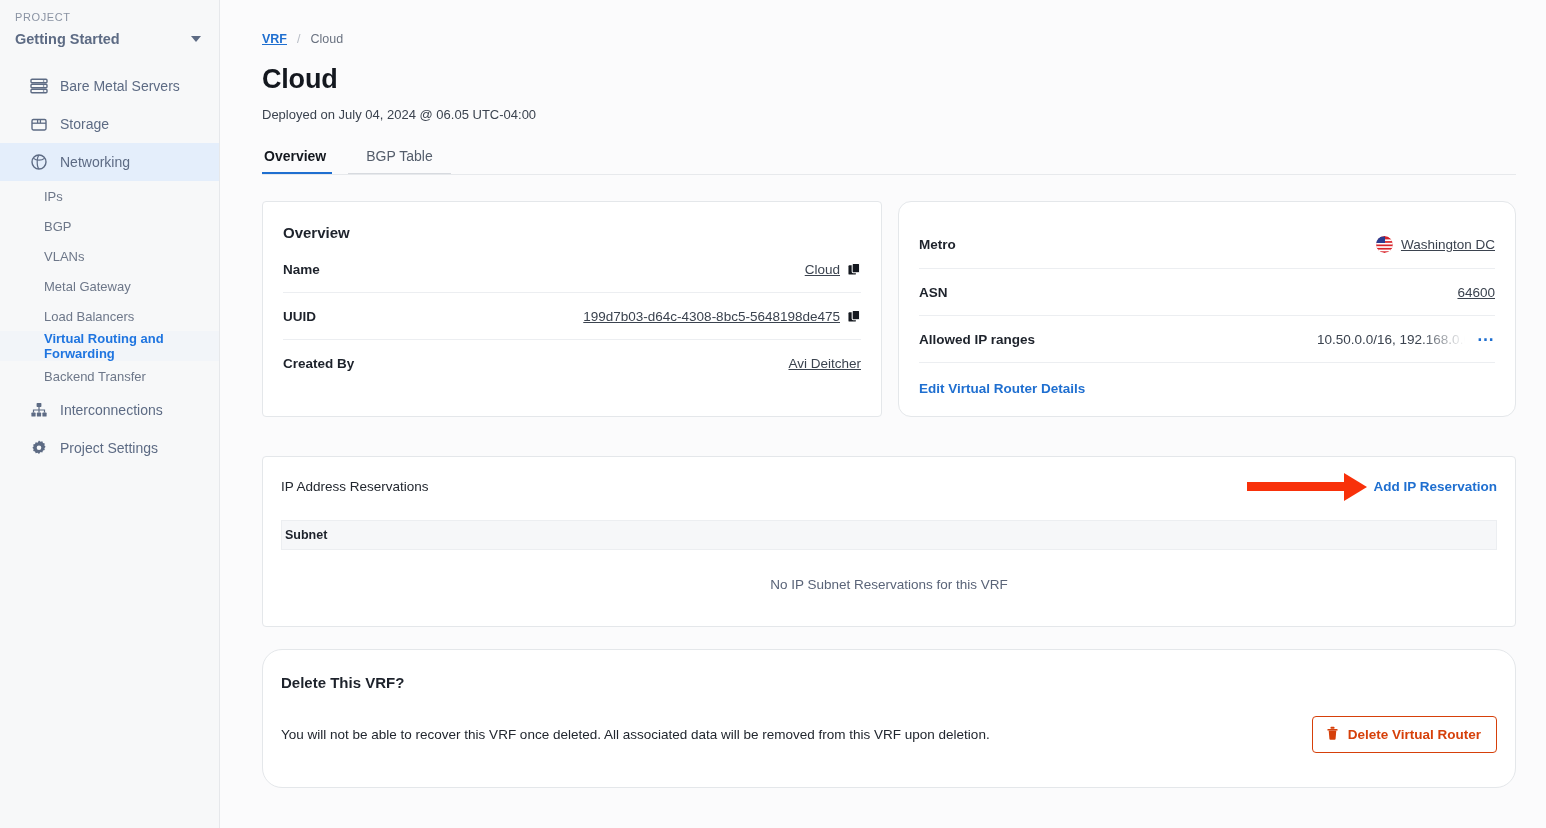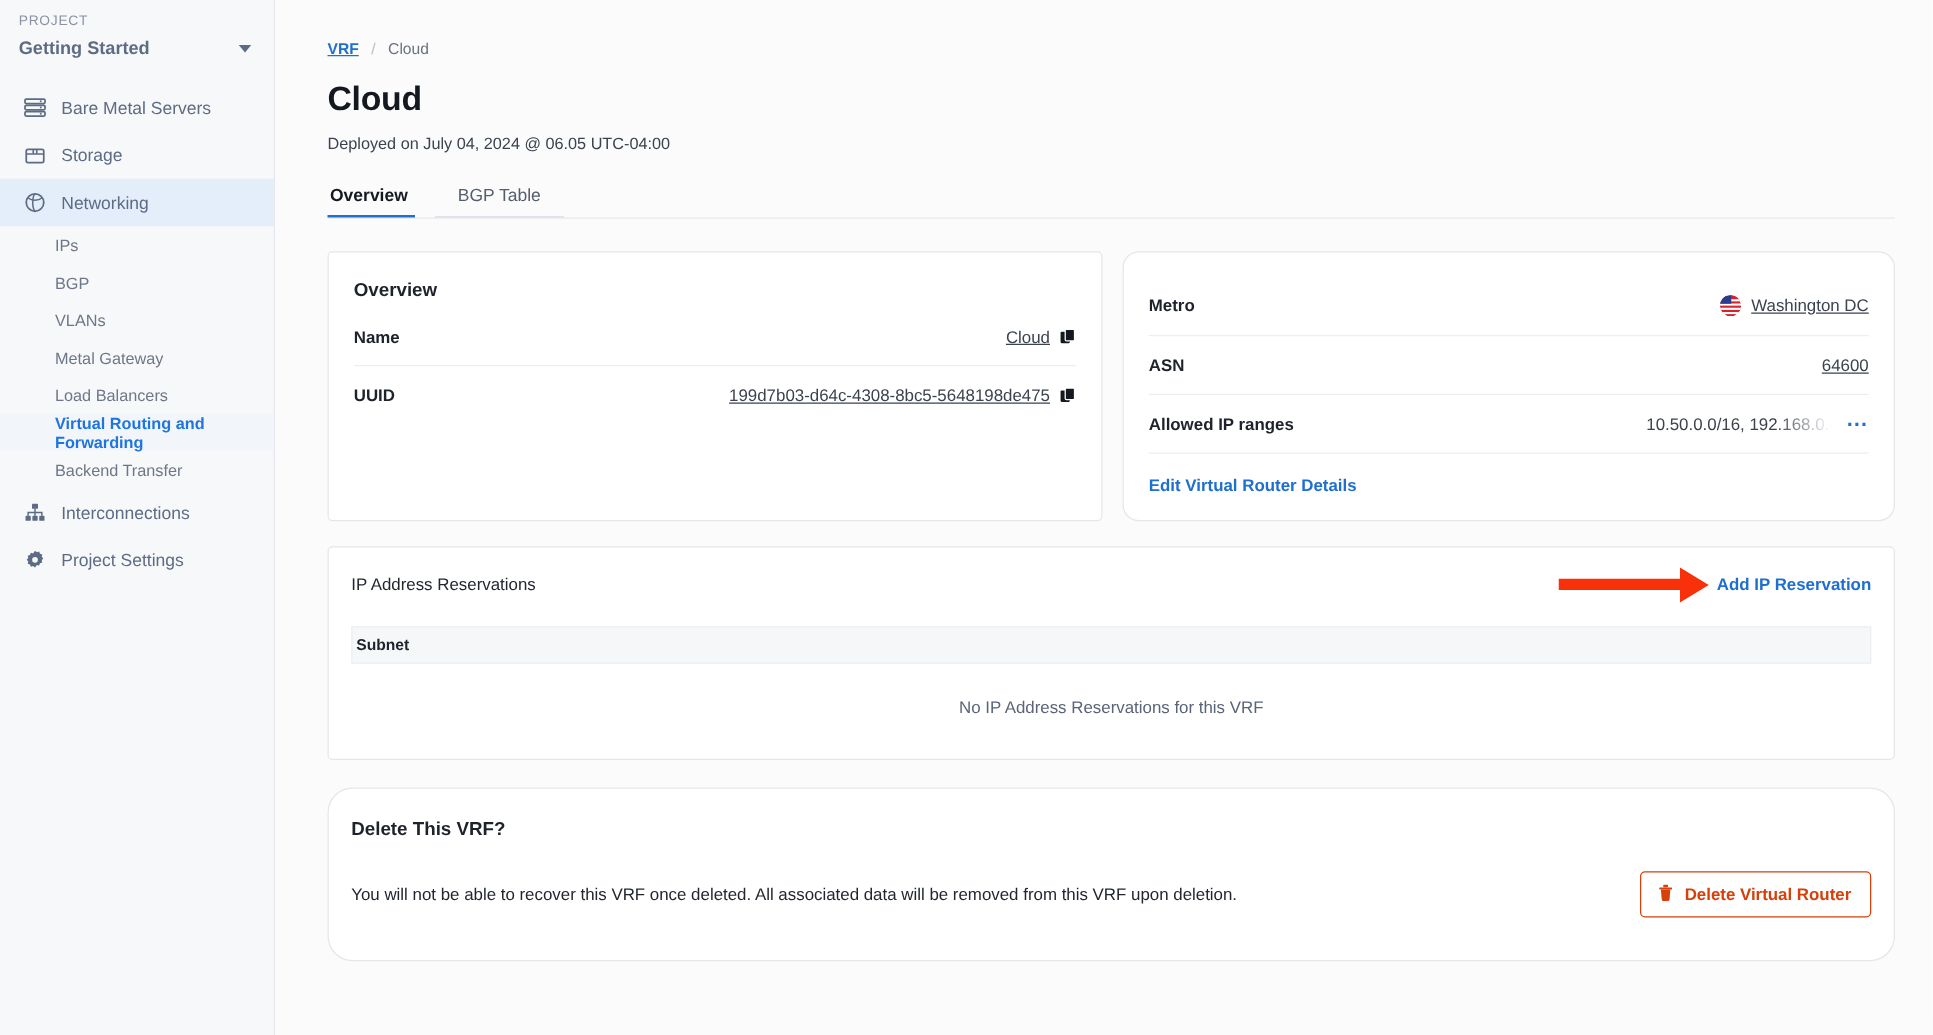--- a/index.html
+++ b/index.html
@@ -29,21 +29,21 @@
     padding: 8px 18px 8px 15px; cursor: pointer;
   }
   .proj-name { font-size: 14.5px; font-weight: 700; color: #5d6b84; }
   .caret {
     width: 0; height: 0; border-left: 5px solid transparent;
     border-right: 5px solid transparent; border-top: 6px solid #5d6b84;
   }
   .nav { margin-top: 12px; }
   .nav-item {
     display: flex; align-items: center; gap: 12px;
-    height: 38px; padding-left: 18px; cursor: pointer;
+    height: 38px; padding-left: 29px; cursor: pointer;
     font-size: 14px; color: #5d6b84; font-weight: 400;
   }
   .nav-item.active { background: #e4eefb; }
   .nav-ico { width: 19px; height: 19px; display: flex; align-items: center; justify-content: center; flex: 0 0 19px; }
   .nav-ico svg { display: block; }
   .subnav { }
   .sub-item {
     height: 30px; display: flex; align-items: center;
     padding-left: 44px; font-size: 13px; color: #6d7789; cursor: pointer;
   }
@@ -122,21 +122,21 @@
     line-height: 10px; font-weight: 700;
   }
   .edit-link {
     display: block; font-size: 13.5px; color: #1f6fd0; font-weight: 700;
     padding-top: 18px; cursor: pointer; text-decoration: none;
   }
   .card-right .kv.first { padding-top: 12px; }
   .card-right .kv:nth-of-type(3) { border-bottom: 1px solid #eceef1; }
 
   
-  .card-wide { margin-top: 20px; padding: 22px 18px 22px 18px; }
+  .card-wide { margin-top: 39px; padding: 22px 18px 22px 18px; }
   .res-head { display: flex; align-items: center; justify-content: space-between; position: relative; }
   .res-title { font-size: 13.5px; color: #22272f; font-weight: 400; }
   .add-link { font-size: 13.5px; color: #1f6fd0; font-weight: 700; cursor: pointer; text-decoration: none; }
   .arrow-annot { position: absolute; right: 130px; top: 50%; transform: translateY(-50%); display: flex; align-items: center; }
   .arrow-shaft { width: 98px; height: 9px; background: #f8310a; }
   .arrow-head {
     width: 0; height: 0; border-top: 14px solid transparent;
     border-bottom: 14px solid transparent; border-left: 23px solid #f8310a;
     margin-left: -1px;
   }
@@ -291,20 +291,24 @@
               <span>199d7b03-d64c-4308-8bc5-5648198de475</span>
               <span class="copy-ico">
                 <svg width="13" height="13" viewBox="0 0 14 14">
                     <rect x="0.5" y="2.5" width="8" height="10" rx="1" fill="#14181f"></rect>
                     <rect x="4.5" y="0.5" width="8" height="10" rx="1" fill="#14181f" stroke="#fff" stroke-width="1.1"></rect>
                   </svg>
               </span>
             </span>
           </div>
 
+          <div class="kv">
+            <span class="kv-k">Created By</span>
+            <span class="kv-v">Avi Deitcher</span>
+          </div>
         </section>
 
         <section class="card card-right">
 
           <div class="kv first">
             <span class="kv-k">Metro</span>
             <span class="kv-v">
               <span class="flag">
                 <svg width="17" height="17" viewBox="0 0 17 17">
                     <circle cx="8.5" cy="8.5" r="8.5" fill="#d8232a"></circle>
@@ -342,21 +346,21 @@
           <span class="res-title">IP Address Reservations</span>
           <span class="arrow-annot">
             <span class="arrow-shaft"></span>
             <span class="arrow-head"></span>
           </span>
           <a class="add-link">Add IP Reservation</a>
         </div>
         <div class="tbl-head">
           <span>Subnet</span>
         </div>
-        <div class="tbl-empty">No IP Address Reservations for this VRF</div>
+        <div class="tbl-empty">No IP Subnet Reservations for this VRF</div>
       </section>
 
       <section class="card card-del">
         <div class="del-title">Delete This VRF?</div>
         <div class="del-row">
           <span class="del-text">You will not be able to recover this VRF once deleted. All associated data will be removed from this VRF upon deletion.</span>
           <button class="del-btn">
             <span>
               <svg width="13" height="14" viewBox="0 0 13 14">
                   <rect x="1.4" y="3" width="10.2" height="1.6" rx=".4" fill="#d6400a"></rect>

